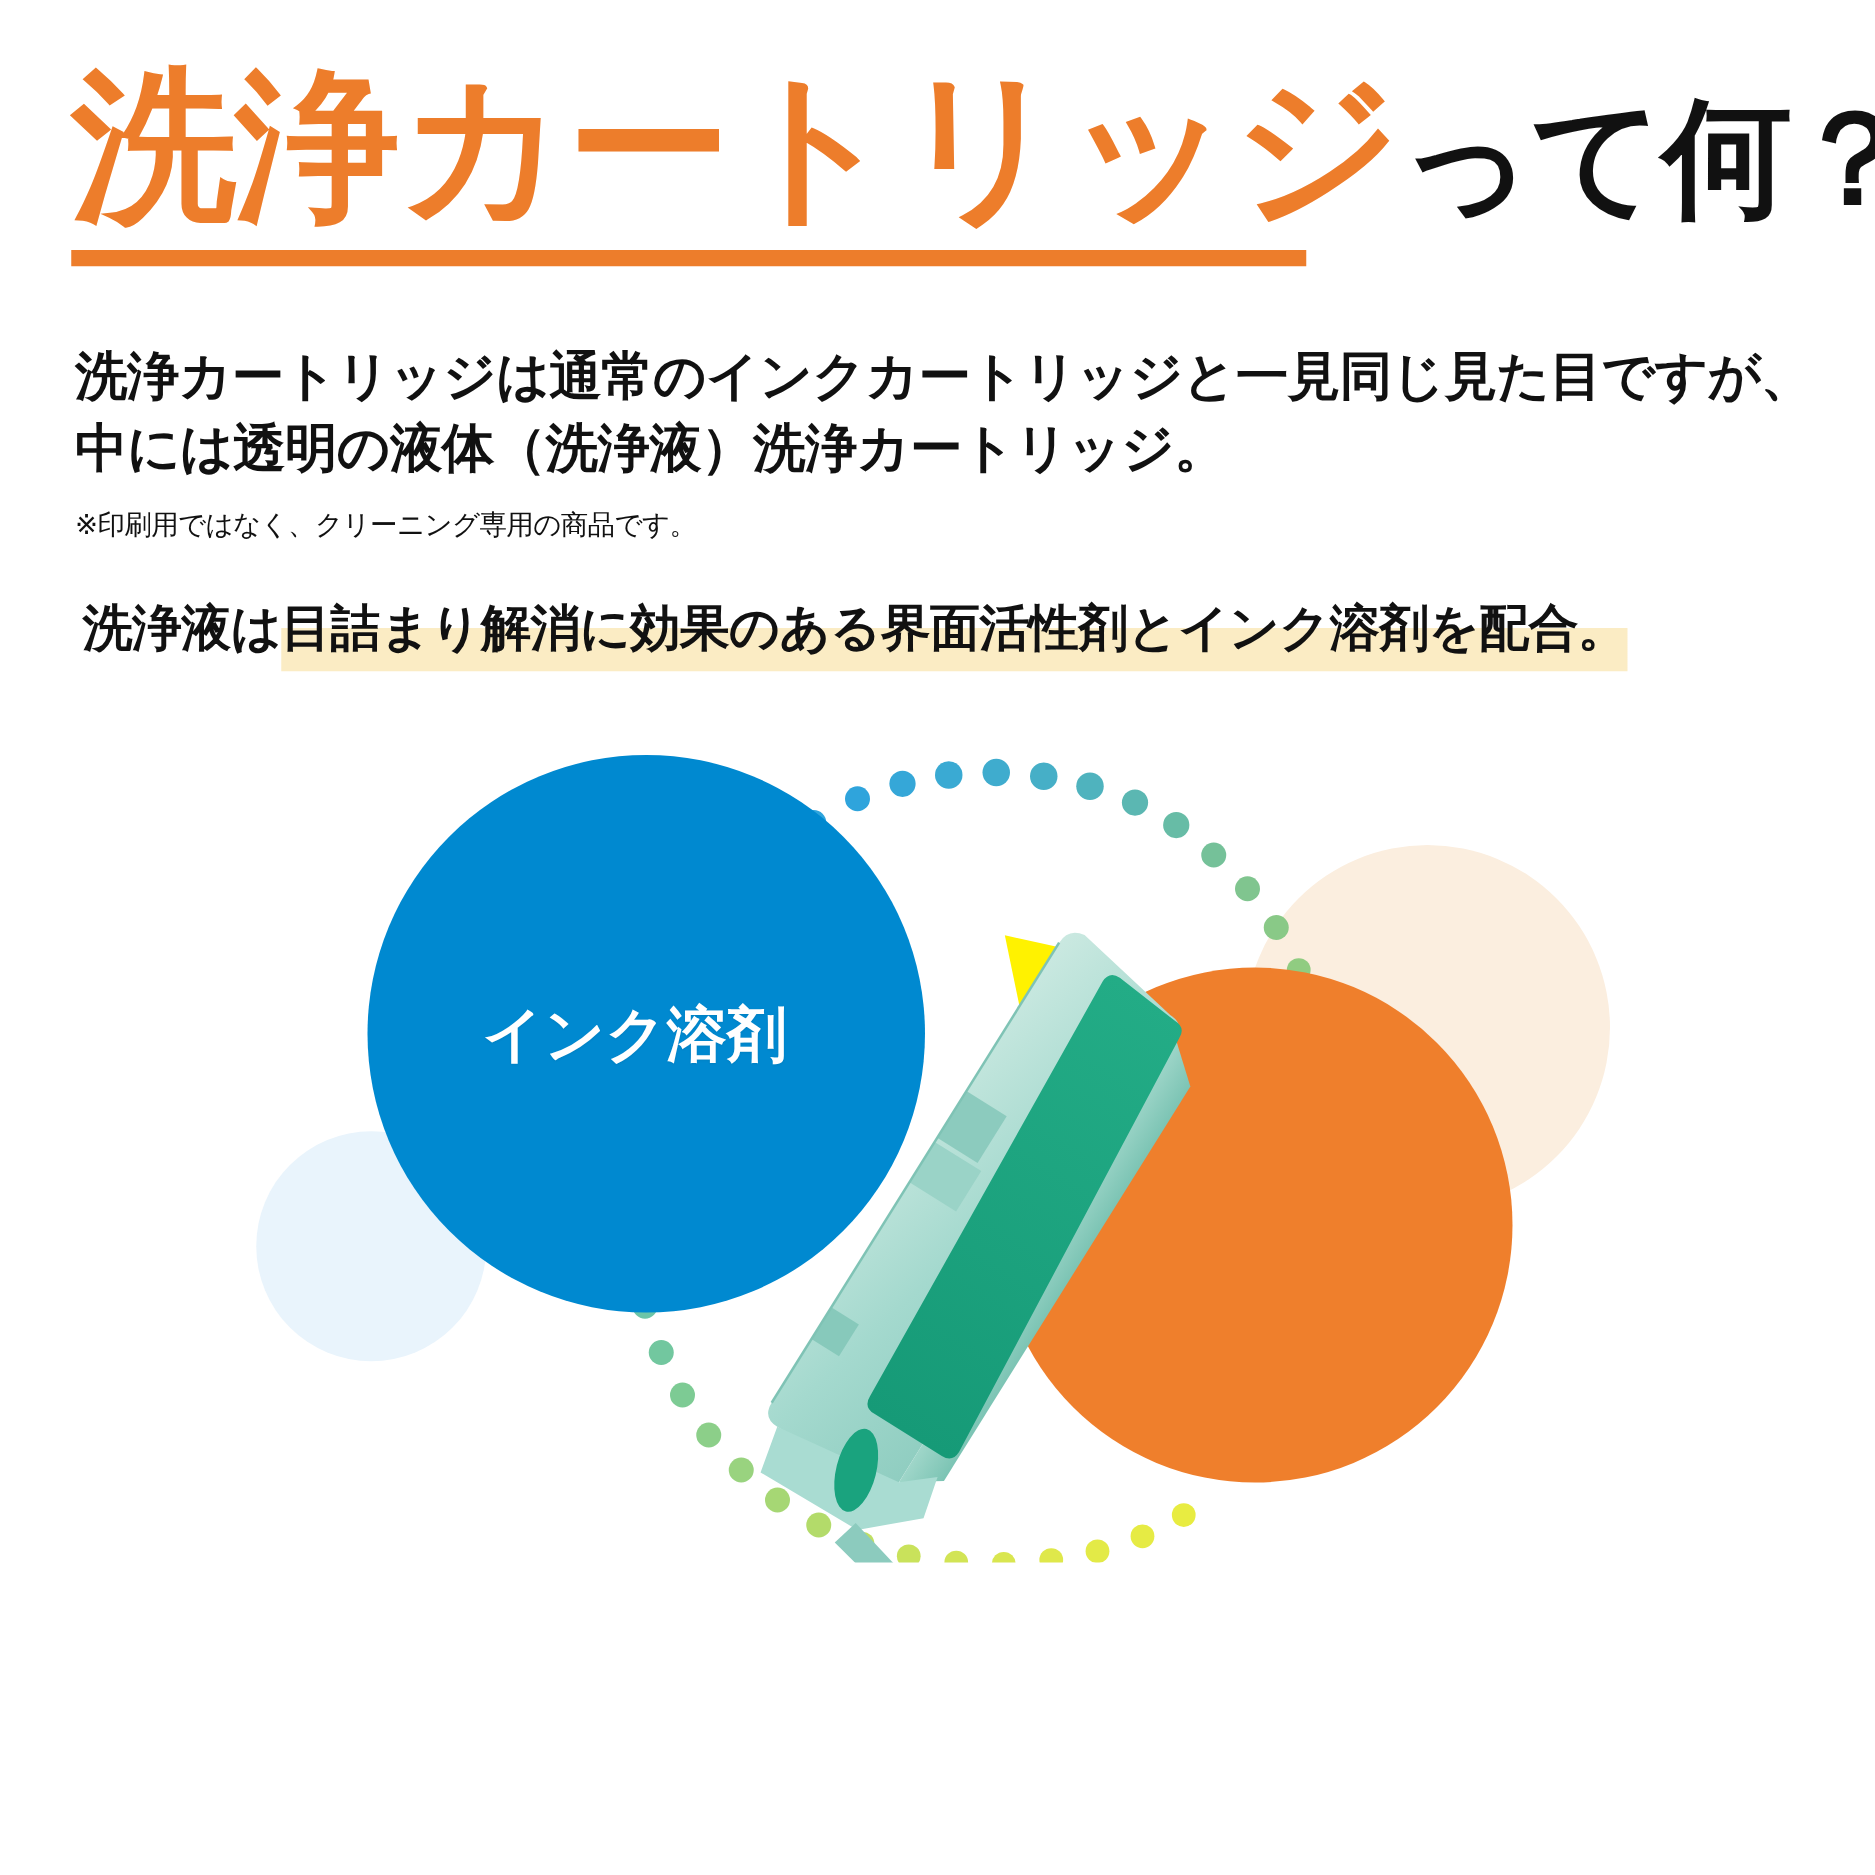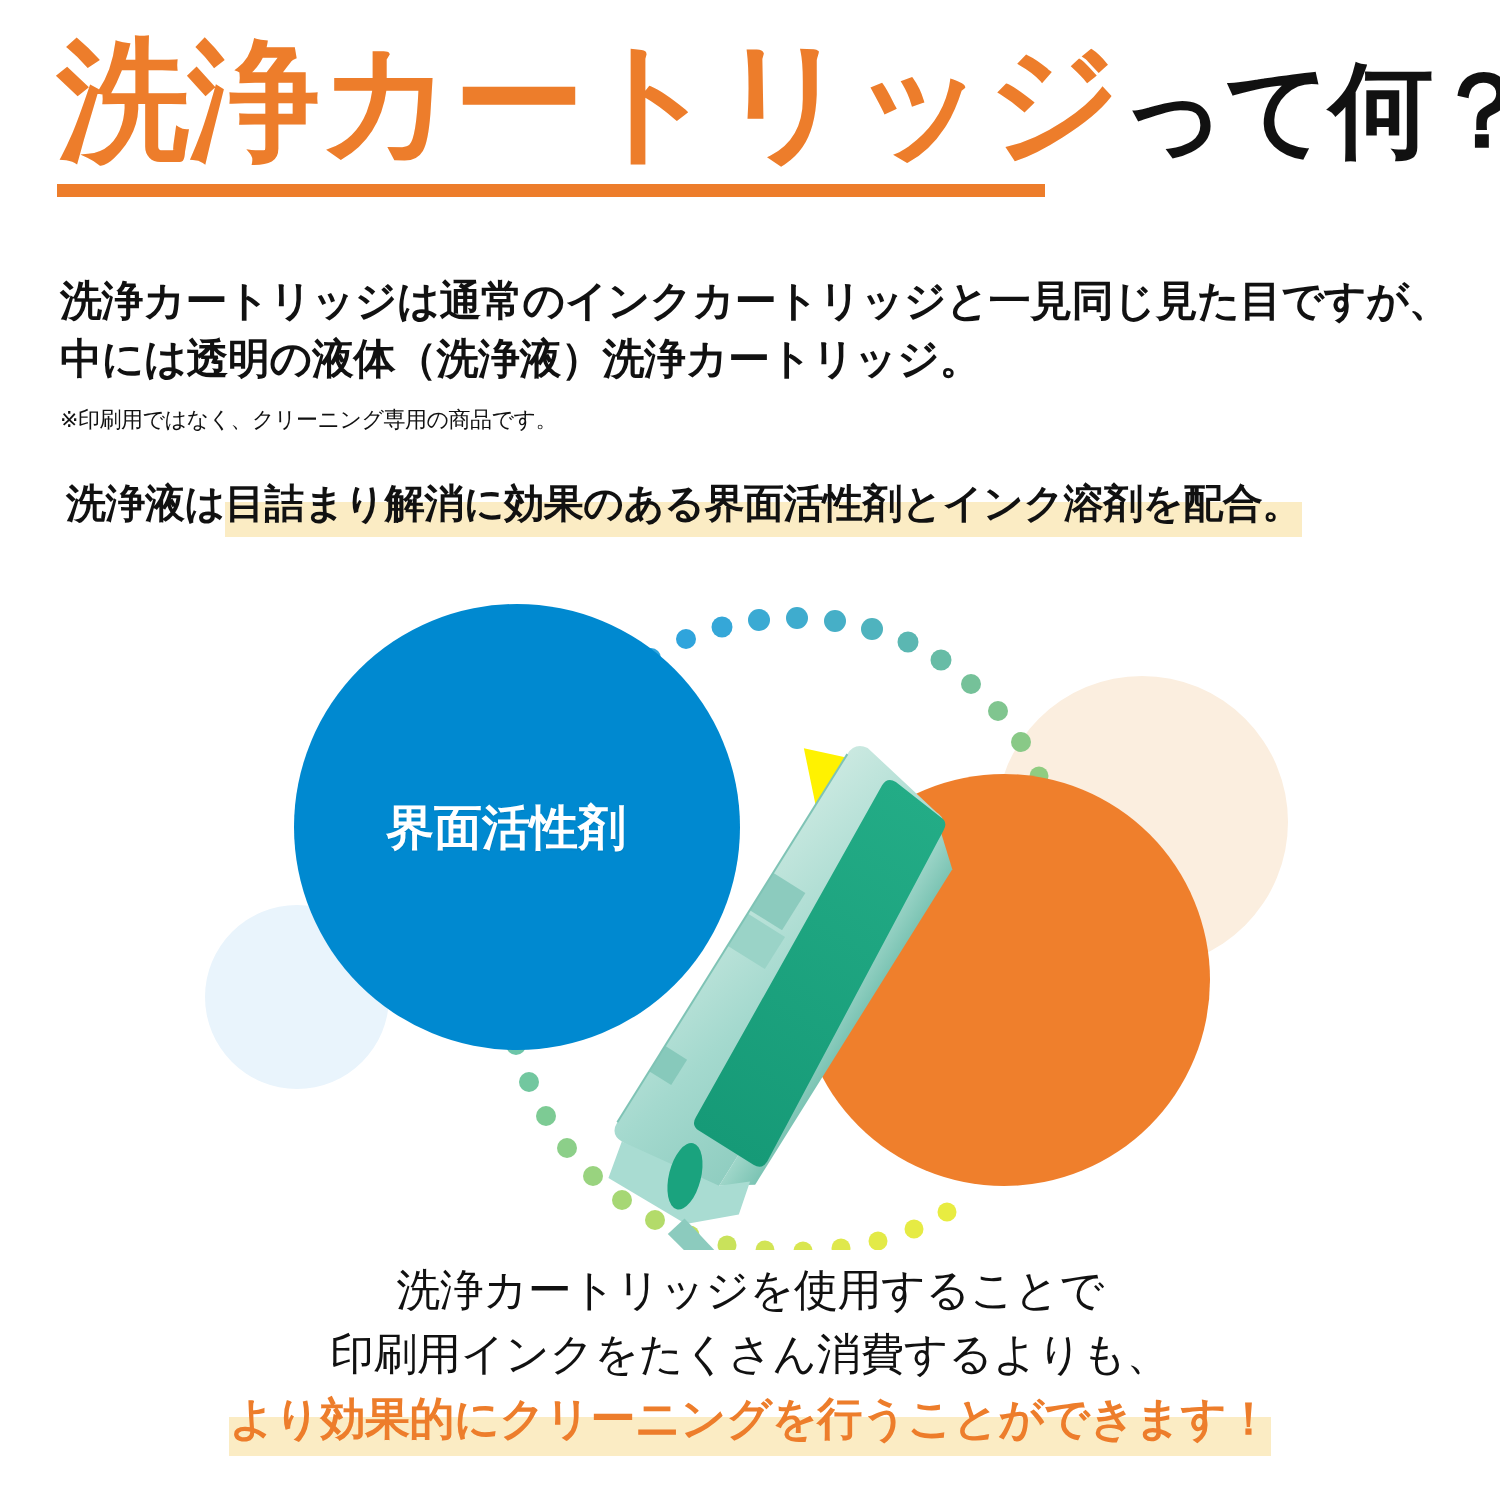--- a/index.html
+++ b/index.html
@@ -15,21 +15,21 @@
     width: 1500px;
     height: 1500px;
     background: #ffffff;
     overflow: hidden;
   }
 
   
   #title-block {
     position: absolute;
     left: 57px;
-    top: 26px;
+    top: 42px;
     width: 1400px;
     height: 175px;
   }
   #title-text {
     position: absolute;
     left: 0;
     top: 0;
     white-space: nowrap;
     font-size: 132px;
     line-height: 150px;
@@ -256,22 +256,17 @@
 
         <path d="M -38 200 L 68 186 L 92 166 L 100 200 L 60 236 L -30 238 Z" fill="#A9DCD2"></path>
         <ellipse cx="34" cy="196" rx="16" ry="34" transform="rotate(-18 34 196)" fill="#1AA37E"></ellipse>
 
         <path d="M 56 232 L 132 252 L 128 272 L 50 254 Z" fill="#8CCBBE"></path>
 
         <path d="M -52 -248 L -52 186" stroke="#7FC3B5" stroke-width="2" fill="none"></path>
       </g>
     </svg>
 
-    <div class="venn-label" id="label-ink" style="position:absolute;left:386px;top:236px;">界面活性剤</div>
+    <div class="venn-label" id="label-ink" style="position:absolute;left:386px;top:236px;">インク溶剤</div>
   </div>
 
-  <div id="conclusion">
-    <div class="concl-line">洗浄カートリッジを使用することで</div>
-    <div class="concl-line">印刷用インクをたくさん消費するよりも、</div>
-    <div class="concl-strong"><span class="hl-yellow">より効果的にクリーニングを行うことができます！</span></div>
-  </div>
 
 </div>
 
 </body></html>

